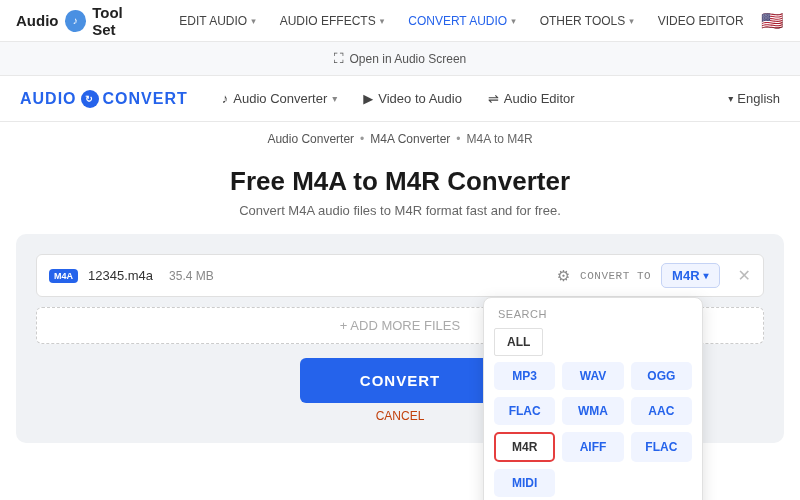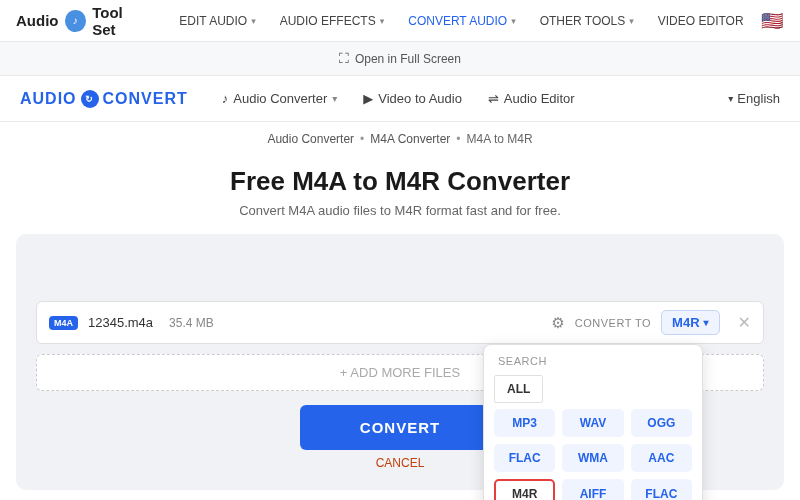--- a/index.html
+++ b/index.html
@@ -147,34 +147,33 @@
     .file-row {
       background: #fff;
       border: 1px solid #e0e0e0;
       border-radius: 6px;
       display: flex;
       align-items: center;
       padding: 8px 12px;
       gap: 10px;
       margin-bottom: 10px;
       position: relative;
-      margin-top: 47px;
     }
     .file-badge {
       background: #2563eb;
       color: #fff;
       font-size: 9px;
       font-weight: bold;
       padding: 2px 5px;
       border-radius: 4px;
     }
     .file-name { font-size: 13px; color: #333; font-weight: 500; }
     .file-size { font-size: 12px; color: #888; margin-left: 6px; }
     .file-row-spacer { flex: 1; }
-    .convert-to-label { font-size: 11px; color: #888; text-transform: uppercase; letter-spacing: 0.5px; }
+    .convert-to-label { font-size: 11px; color: #888; text-transform: uppercase; letter-spacing: 0.5px; font-family: Liberation Mono, monospace; }
     .format-selector {
       background: #f0f4ff;
       border: 1px solid #c5d3f5;
       border-radius: 5px;
       padding: 4px 10px;
       font-size: 13px;
       font-weight: 600;
       color: #2563eb;
       display: flex; align-items: center; gap: 4px;
       cursor: pointer;
@@ -325,21 +324,21 @@
   <div class="nav-item">
     <span>VIDEO EDITOR</span>
   </div>
 
   <div class="nav-spacer"></div>
   <div class="flag">🇺🇸</div>
 </div>
 
 <div class="fullscreen-bar">
   <span style="font-size:14px;">⛶</span>
-  <span>Open in Full Screen</span>
+  <span>Open in Audio Screen</span>
 </div>
 
 <div class="sub-nav">
   <div class="sub-logo">
     <span>AUDIO</span>
     <div class="sub-logo-icon">↻</div>
     <span>CONVERT</span>
   </div>
 
   <div class="sub-nav-item">

